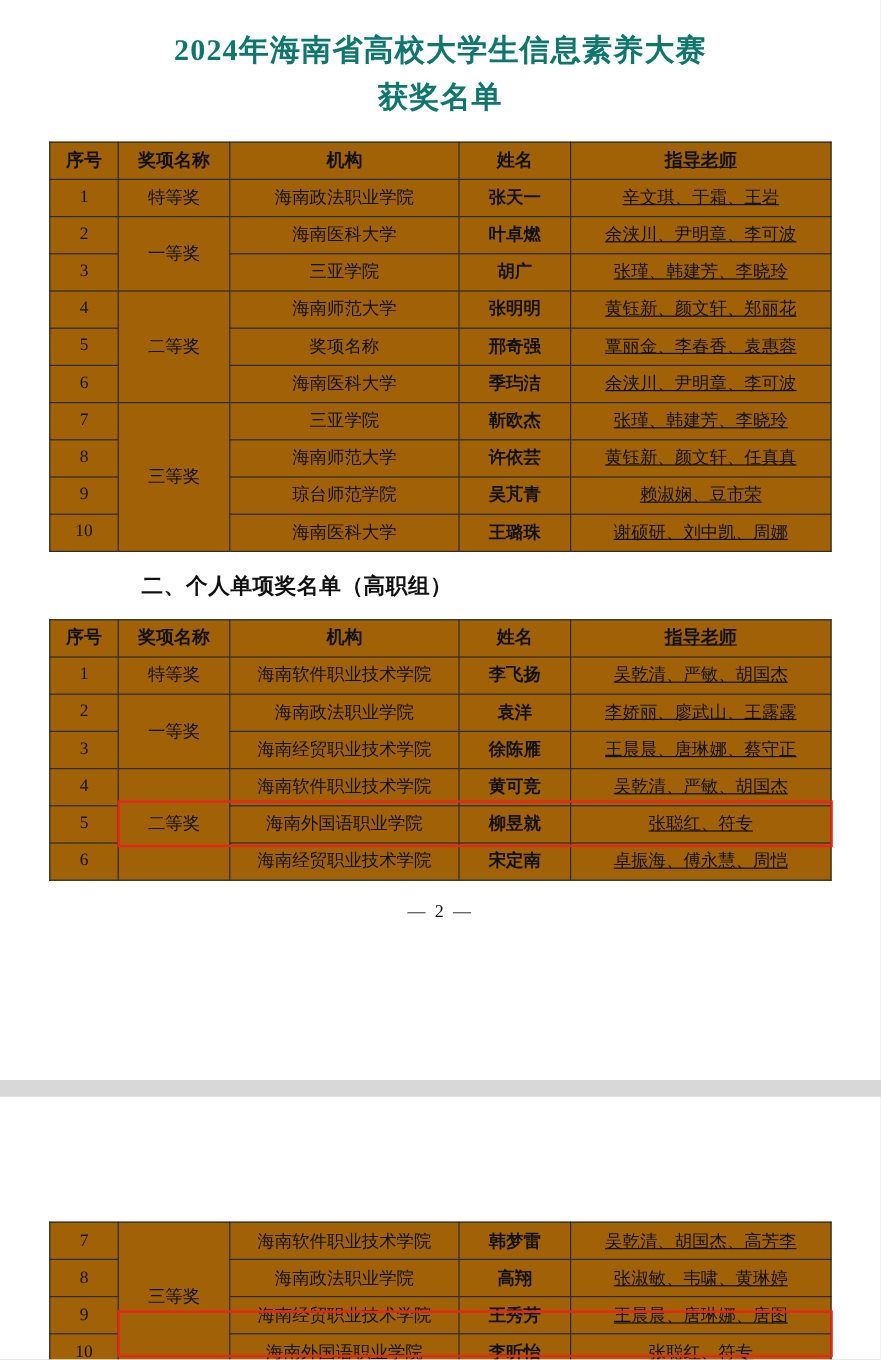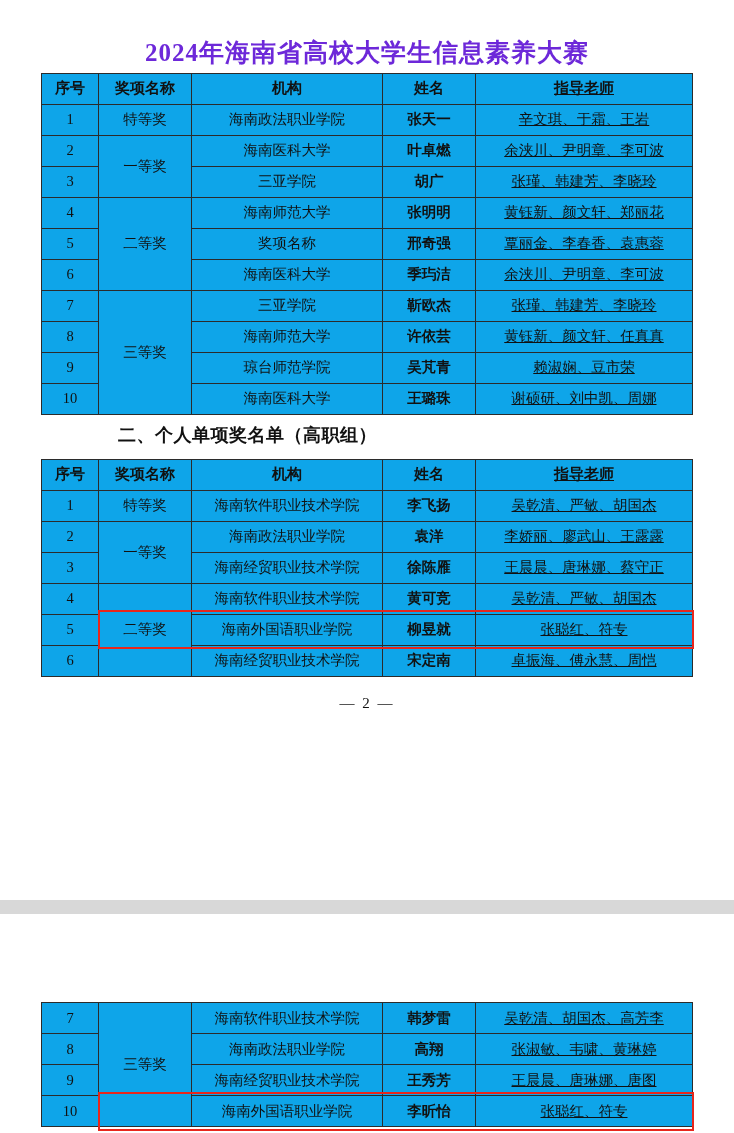--- a/index.html
+++ b/index.html
@@ -22,38 +22,38 @@
   .page1 { height: 900px; padding: 0; }
   .gap { height: 14px; background: #d8d8d8; }
   .page2 { height: 219px; }
 
   .doc-title {
     text-align: center;
     font-weight: bold;
     font-size: 25px;
     letter-spacing: 1px;
     line-height: 1.55;
-    padding-top: 34px;
-    color: #6d28d9;
+    padding-top: 24px;
+    color: #0f766e;
   }
   .doc-title .line2 { display: block; }
 
   .section-title {
     font-weight: bold;
     font-size: 18px;
     margin: 26px 0 12px 88px;
     letter-spacing: 0.5px;
   }
   .section-title.s2 { margin-top: 8px; margin-left: 118px;}
 
   table.award {
     border-collapse: collapse;
-    margin: 0 auto;
+    margin: 16px auto;
     table-layout: fixed;
-    background: #0ea5e9;
+    background: #a16207;
   }
   table.award td, table.award th {
     border: 1px solid #2b2b2b;
     text-align: center;
     font-size: 14.5px;
     height: 30px;
     padding: 0 2px;
     font-family: "Liberation Serif", "DejaVu Serif", serif;
     white-space: nowrap;
     overflow: hidden;
@@ -84,20 +84,21 @@
   .tbl-wrap { position: relative; }
   .p2-table-wrap { padding-top: 88px; position: relative; }
 </style>
 </head>
 <body>
 
 <div class="page page1">
 
   <div class="doc-title">
     <span>2024年海南省高校大学生信息素养大赛</span>
+    <span class="line2">获奖名单</span>
   </div>
 
 
   <div class="tbl-wrap">
     <table class="award" id="table-0">
         <tbody>
           <tr>
             <th class="c-no">序号</th>
             <th class="c-award">奖项名称</th>
             <th class="c-org">机构</th>

